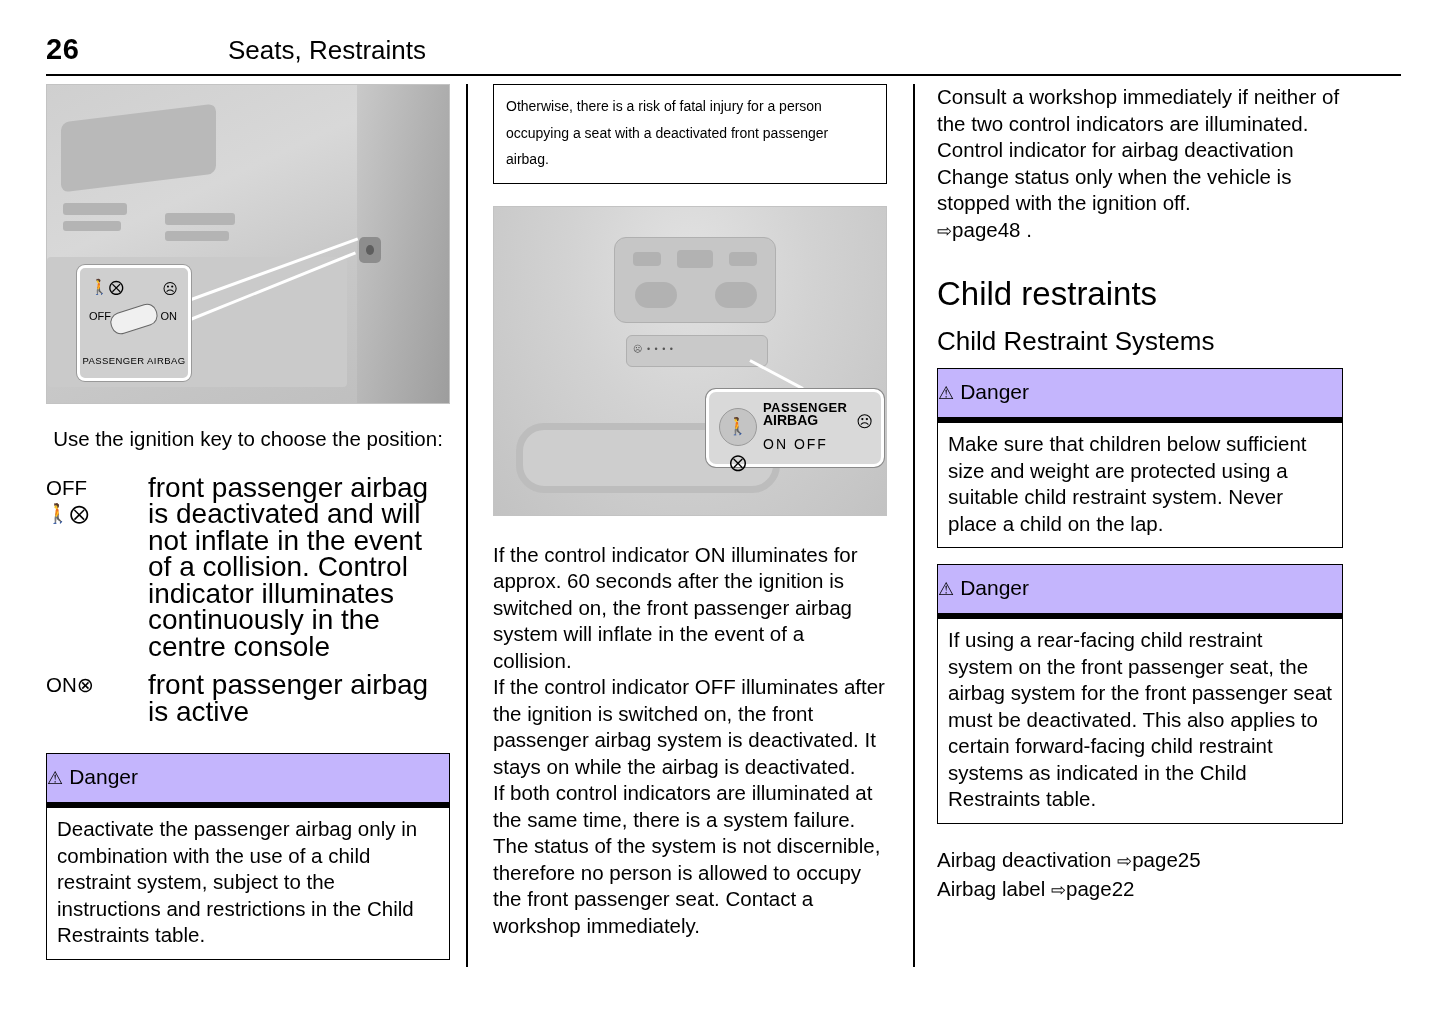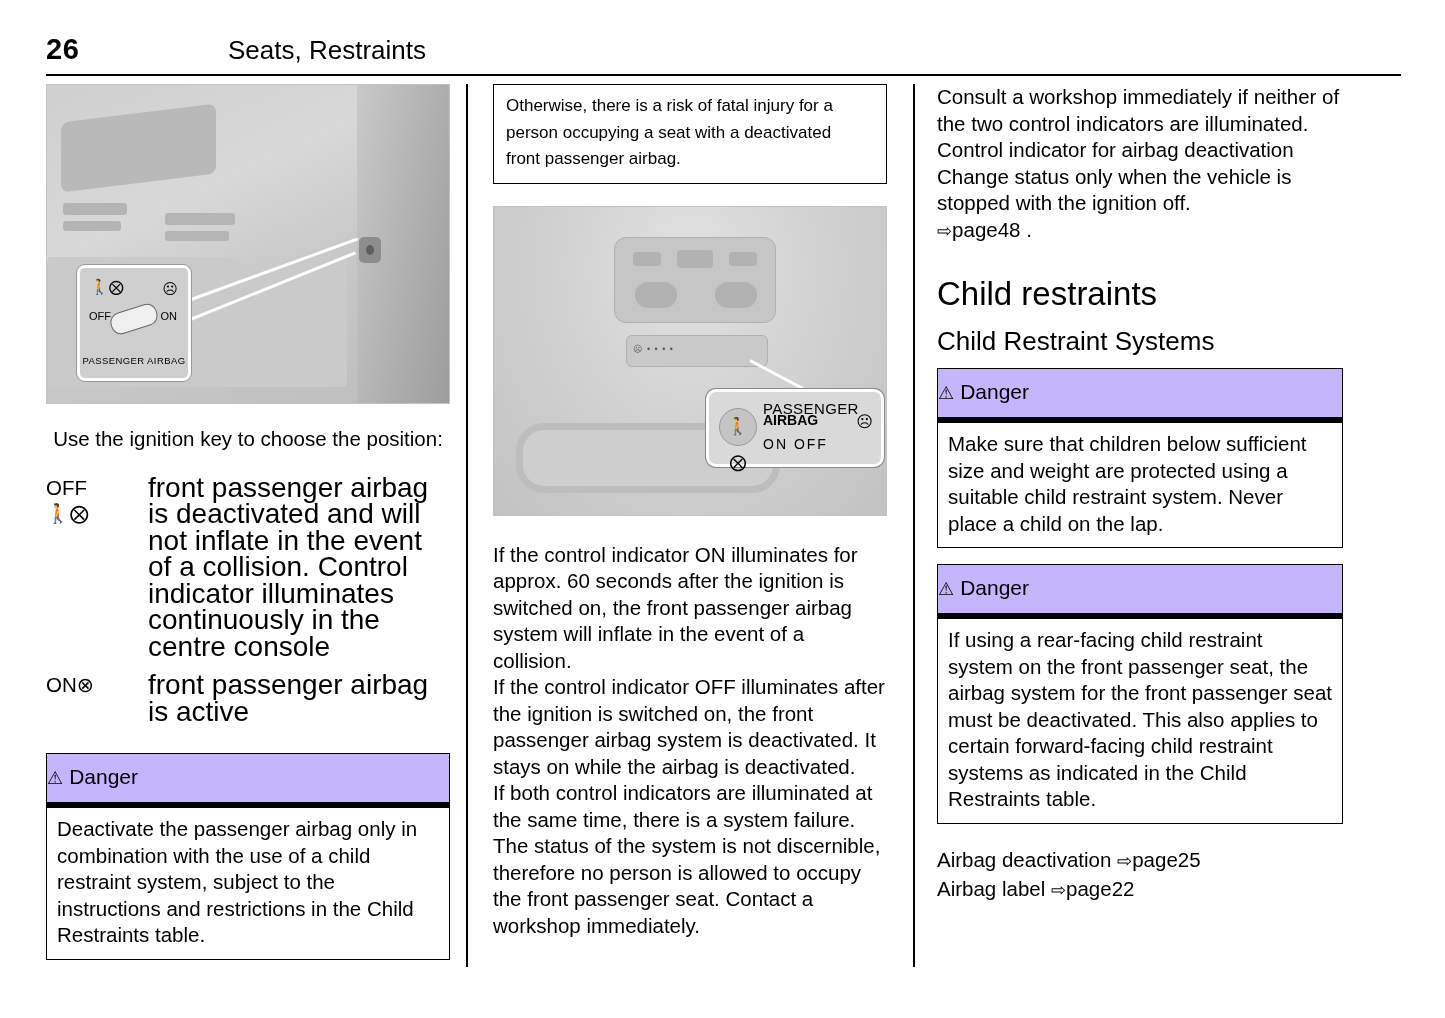--- a/index.html
+++ b/index.html
@@ -241,22 +241,23 @@
     width: 36px; height: 36px;
     border-radius: 50%;
     background: #c4c4c4;
     border: 1px solid #9a9a9a;
     font-size: 17px;
     line-height: 36px;
     text-align: center;
   }
   .ind-title {
     position: absolute; left: 54px; top: 8px;
-    font-size: 15px;
+    font-size: 13px;
     letter-spacing: 0.4px;
+    font-weight: bold;
   }
   .ind-airbag {
     position: absolute; left: 54px; top: 20px;
     font-size: 14px;
     font-weight: 700;
   }
   .ind-onoff {
     position: absolute; left: 54px; top: 44px;
     font-size: 14px;
     letter-spacing: 2px;
@@ -311,21 +312,21 @@
   .danger-body {
     padding: 8px 10px 10px 10px;
     font-size: 20.5px;
     line-height: 26.5px;
   }
 
   
   .notice-box {
     border: 1px solid #000;
     padding: 8px 26px 10px 12px;
-    font-size: 17px;
+    font-size: 14px;
     line-height: 26.5px;
   }
 
   
   .h1 {
     font-size: 33px;
     line-height: 40px;
     font-weight: 400;
     margin: 30px 0 6px 0;
   }

